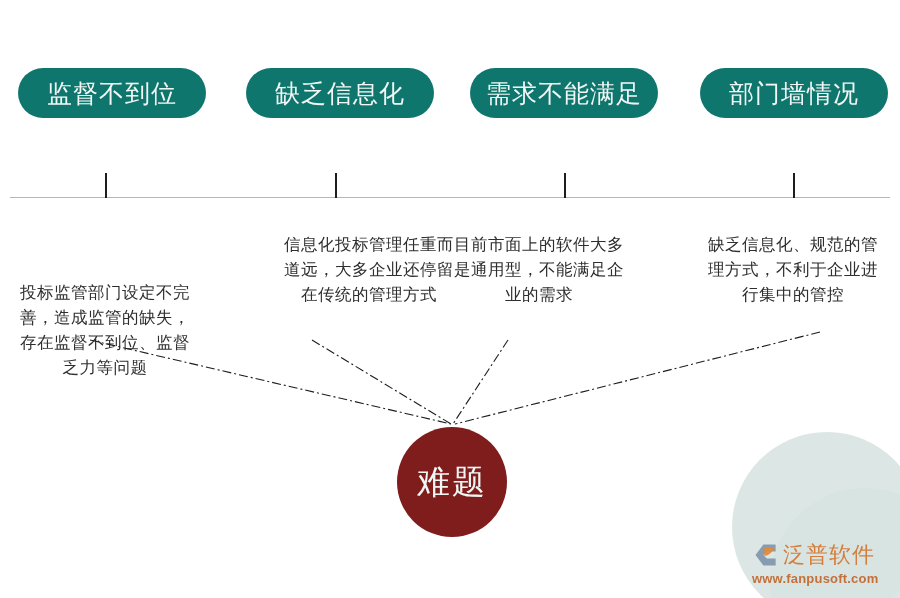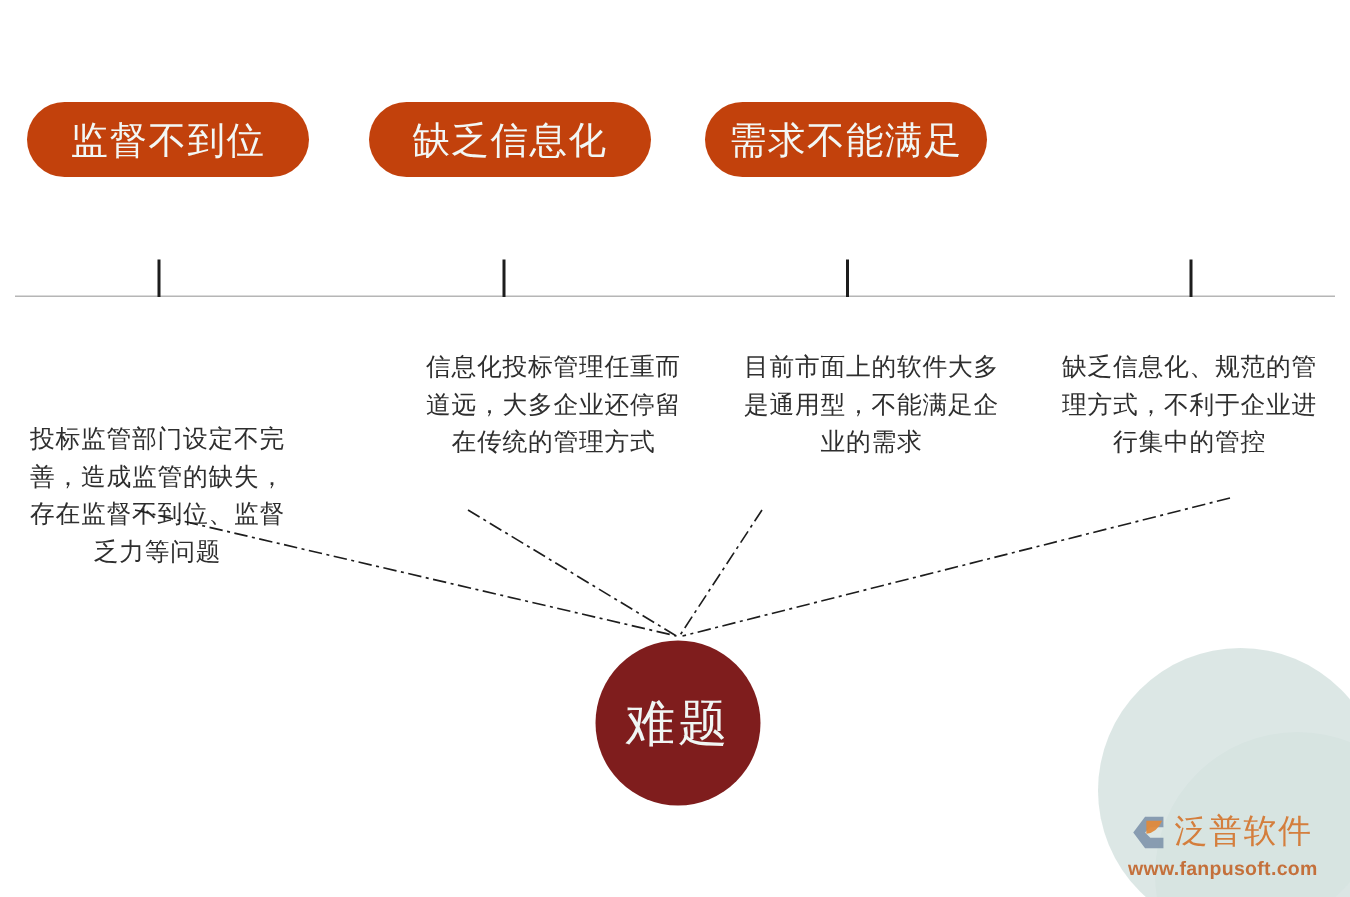--- a/index.html
+++ b/index.html
@@ -49,21 +49,21 @@
     top: 68px;
     left: 0;
     width: 900px;
     height: 50px;
   }
   .pill {
     position: absolute;
     top: 0;
     height: 50px;
     border-radius: 25px;
-    background: #c2410c;
+    background: #0f766e;
     color: #f2f7f5;
     display: flex;
     align-items: center;
     justify-content: center;
     font-size: 25px;
     letter-spacing: 1px;
     line-height: 1;
     white-space: nowrap;
     box-sizing: border-box;
   }
@@ -98,21 +98,21 @@
     position: absolute;
     top: 232px;
     font-size: 16.5px;
     line-height: 25px;
     color: #2e2e2e;
     text-align: center;
     letter-spacing: 0.5px;
   }
   .desc-0 { left: 12px;  width: 186px; margin-top: 48px; }
   .desc-1 { left: 248px; width: 186px; margin-left: 28px; }
-  .desc-2 { left: 488px; width: 186px; }
+  .desc-2 { left: 446px; width: 186px; }
   .desc-3 { left: 700px; width: 186px; }
 
   
   .connectors {
     position: absolute;
     left: 0;
     top: 0;
     width: 900px;
     height: 598px;
     pointer-events: none;
@@ -178,20 +178,21 @@
 
 <div id="stage">
 
   <div class="deco-circle-2"></div>
   <div class="deco-circle"></div>
 
   <div class="pill-row">
     <div class="pill pill-0">监督不到位</div>
     <div class="pill pill-1">缺乏信息化</div>
     <div class="pill pill-2">需求不能满足</div>
+    <div class="pill pill-3">部门墙情况</div>
   </div>
 
   <div class="axis-line"></div>
   <div class="tick tick-0"></div>
   <div class="tick tick-1"></div>
   <div class="tick tick-2"></div>
   <div class="tick tick-3"></div>
 
   <div class="desc desc-0">投标监管部门设定不完善，造成监管的缺失，存在监督不到位、监督乏力等问题</div>
   <div class="desc desc-1">信息化投标管理任重而道远，大多企业还停留在传统的管理方式</div>

